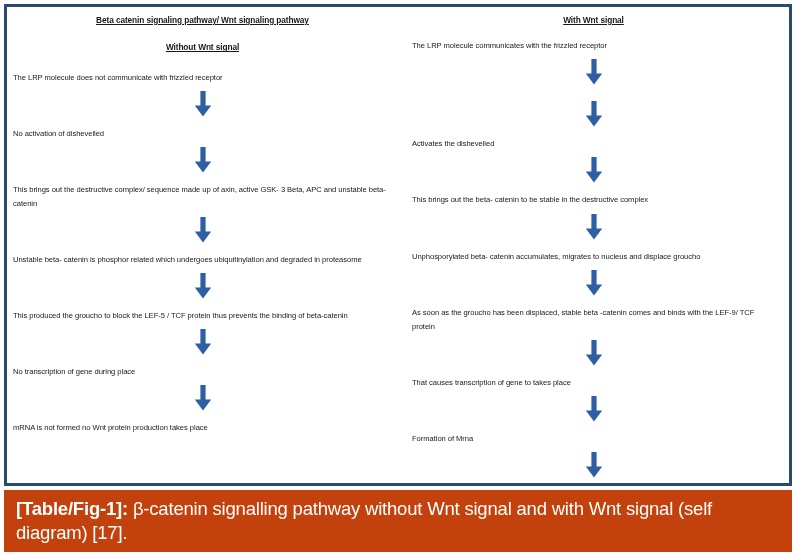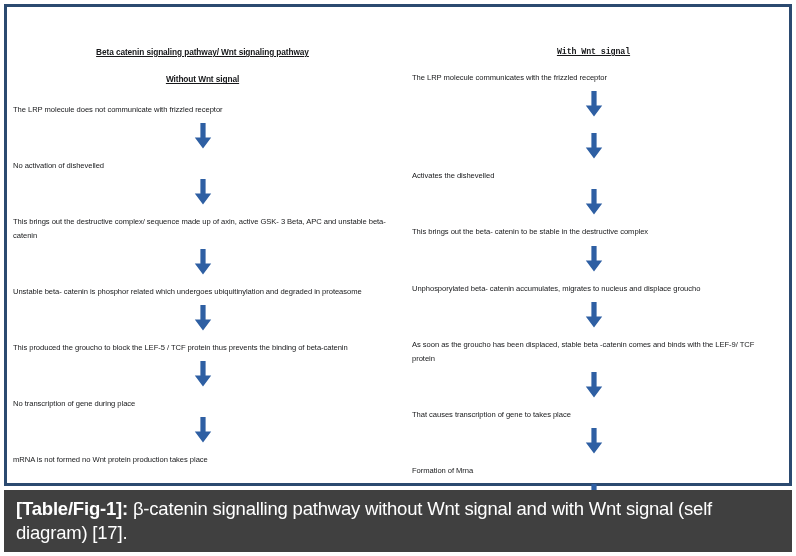--- a/index.html
+++ b/index.html
@@ -33,44 +33,43 @@
   .columns {
     position: absolute;
     inset: 0;
     display: flex;
     flex-direction: row;
   }
 
   .column {
     position: relative;
     flex: 1 1 50%;
-    padding: 14px 6px 0 6px;
+    padding: 2px 6px 0 6px;
     box-sizing: border-box;
     display: flex;
     flex-direction: column;
     align-items: center;
-    margin-top: 20px;
   }
   .column.left  { padding-left: 4px;  padding-right: 4px; }
   .column.right { padding-left: 10px; padding-right: 10px; }
 
   
   .fig-heading {
     font-size: 8.3px;
     font-weight: bold;
     color: #17181a;
     text-decoration: underline;
     text-align: center;
     letter-spacing: -0.1px;
     line-height: 1.25;
     white-space: nowrap;
   }
   .left .fig-heading.main   { margin-top: 6px; }
   .left .fig-heading.sub    { margin-top: 17px; }
-  .right .fig-heading.main  { margin-top: 6px; font-family: Liberation Mono, monospace; }
+  .right .fig-heading.main  { margin-top: 6px; }
 
   
   .step {
     font-size: 7.6px;
     color: #17181a;
     text-align: left;
     line-height: 1.85;
     letter-spacing: -0.05px;
     width: 100%;
     box-sizing: border-box;
@@ -94,21 +93,21 @@
   .gap-xl { height: 18px; flex: none; }
 
   
   #caption-bar {
     position: absolute;
     left: 4px;
     top: 490px;
     width: 788px;
     height: 62px;
     box-sizing: border-box;
-    background: #404040;
+    background: #c2410c;
     color: #ffffff;
     padding: 7px 10px 6px 12px;
     font-size: 18.5px;
     line-height: 1.28;
     letter-spacing: -0.2px;
   }
   #caption-bar b { font-weight: bold; }
   .caption-text { display: inline; }
 </style>
 </head>

